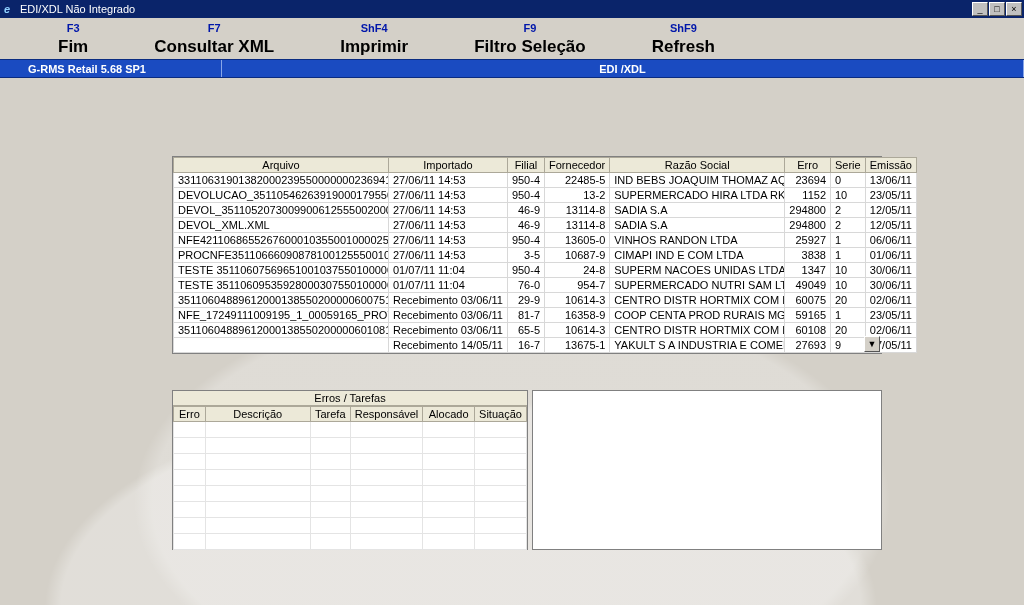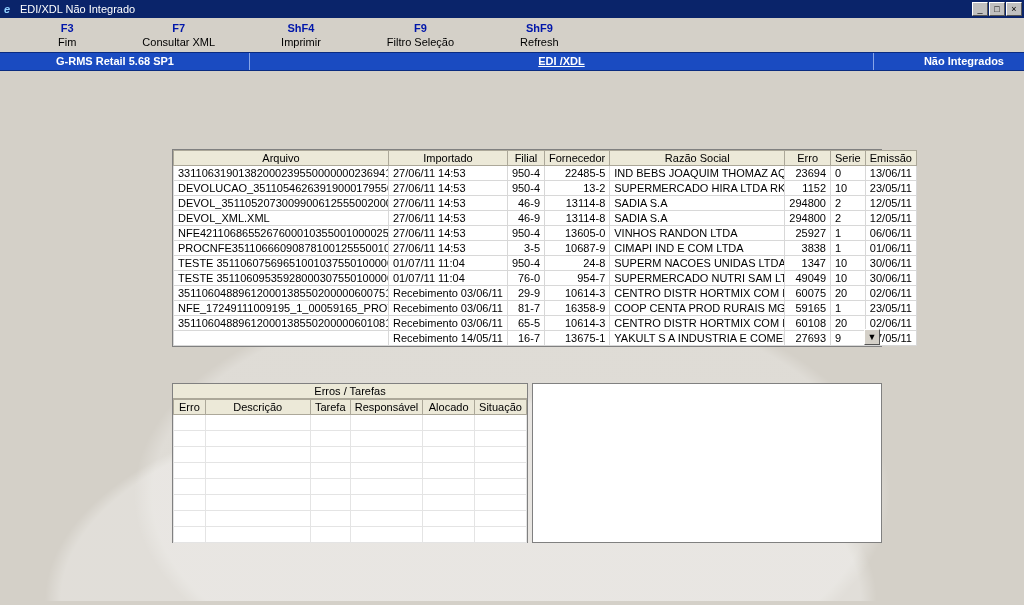--- a/index.html
+++ b/index.html
@@ -52,38 +52,39 @@
     cursor: default;
     margin-left: 48px;
   }
   .menubar .menu-key {
     color: #0016aa;
     font-weight: bold;
     font-size: 11px;
   }
   .menubar .menu-label {
     color: #000;
-    font-size: 11px;
+    font-size: 17px;
+    font-weight: bold;
   }
   .statusbar {
     background: #1a4bc1;
     color: #fff;
     font-weight: bold;
     height: 19px;
     display: flex;
     font-size: 11px;
     border-top: 1px solid #0a2b80;
     border-bottom: 1px solid #0a2b80;
   }
   .statusbar .seg {
     display: flex; align-items: center;
     padding: 0 10px;
   }
-  .statusbar .seg.left { width: 222px; padding-left: 28px; border-right: 1px solid #88a6e8; margin-left: 28px; }
-  .statusbar .seg.mid { flex: 1; justify-content: center; border-right: 1px solid #88a6e8; text-decoration: underline; }
+  .statusbar .seg.left { width: 222px; padding-left: 28px; border-right: 1px solid #88a6e8; }
+  .statusbar .seg.mid { flex: 1; justify-content: center; border-right: 1px solid #88a6e8; }
   .statusbar .seg.right { width: 150px; justify-content: flex-end; padding-right: 20px; }
   .workspace {
     position: relative;
     height: calc(605px - 18px - 38px - 19px);
     background: #d4d0c8;
   }
   
   .workspace::before {
     content: "";
     position: absolute; inset: 0;
@@ -211,21 +212,20 @@
   </div>
   <div class="menu-item">
     <div class="menu-key">ShF9</div>
     <div class="menu-label">Refresh</div>
   </div>
 </div>
 
 <div class="statusbar">
   <div class="seg left">G-RMS Retail 5.68 SP1</div>
   <div class="seg mid">EDI /XDL</div>
-  <div class="seg right">Não Integrados</div>
 </div>
 
 <div class="workspace">
 
   <div class="panel-xml">
     <table class="grid">
       <thead>
         <tr>
           <th class="col-arquivo">Arquivo</th>
           <th class="col-importado">Importado</th>

